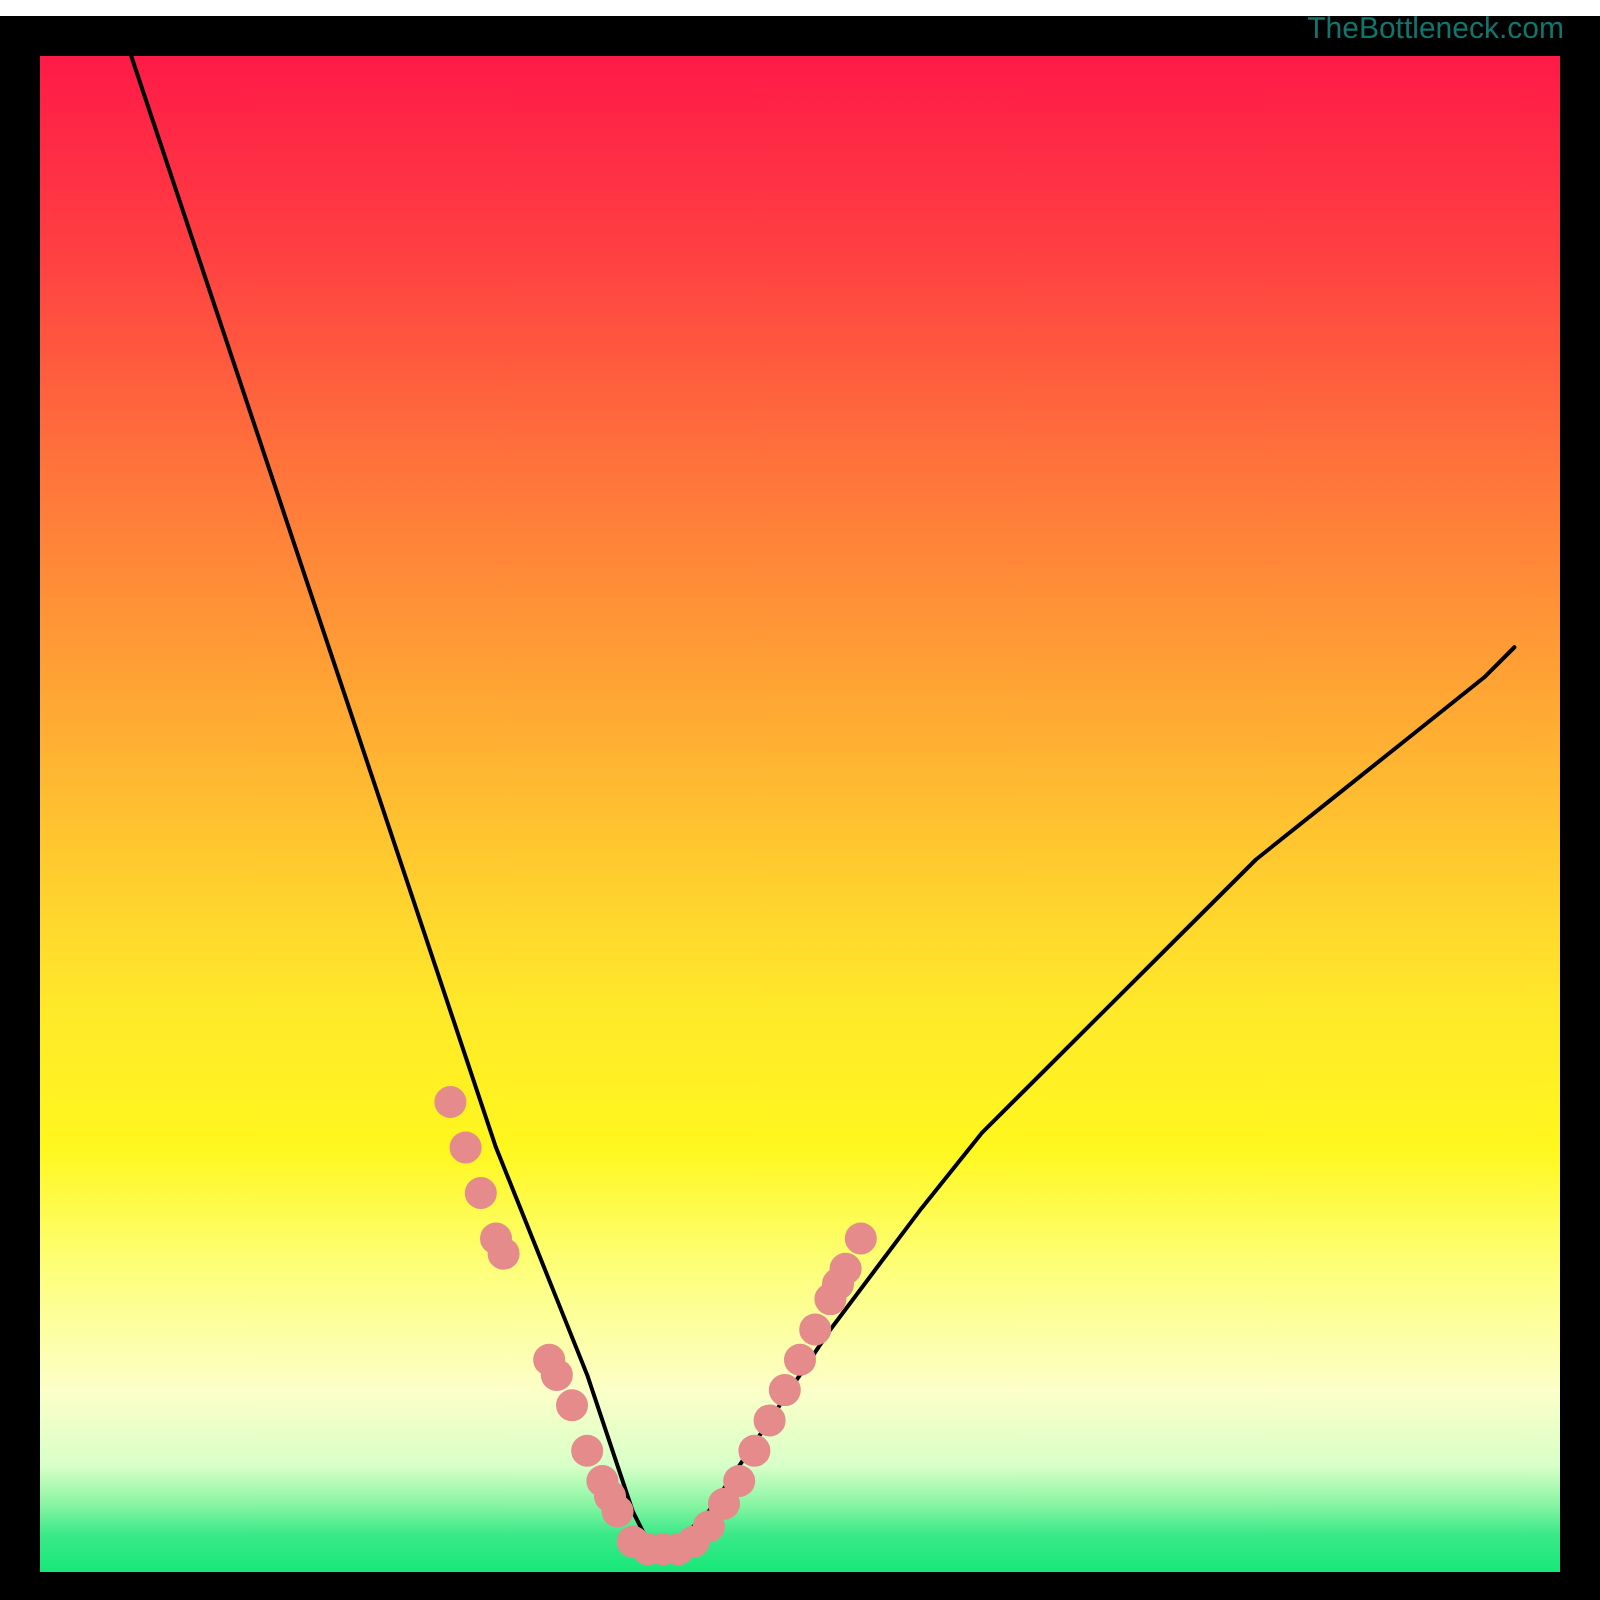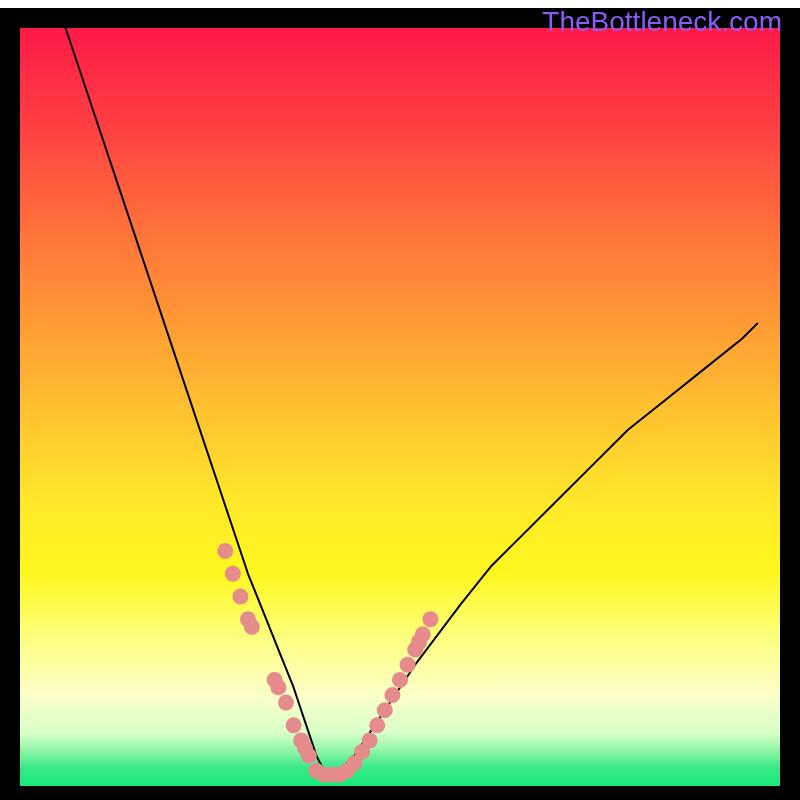--- a/index.html
+++ b/index.html
@@ -10,22 +10,22 @@
   .container {
     width: 800px;
     height: 800px;
     position: relative;
   }
   .watermark {
     position: absolute;
     top: 6px;
     right: 18px;
     font-family: Arial, Helvetica, sans-serif;
-    font-size: 28px;
-    color: #8b5cf6;
+    font-size: 15px;
+    color: #0f766e;
     font-weight: 500;
     z-index: 10;
   }
   svg {
     display: block;
   }
 </style>
 </head>
 <body>
 

